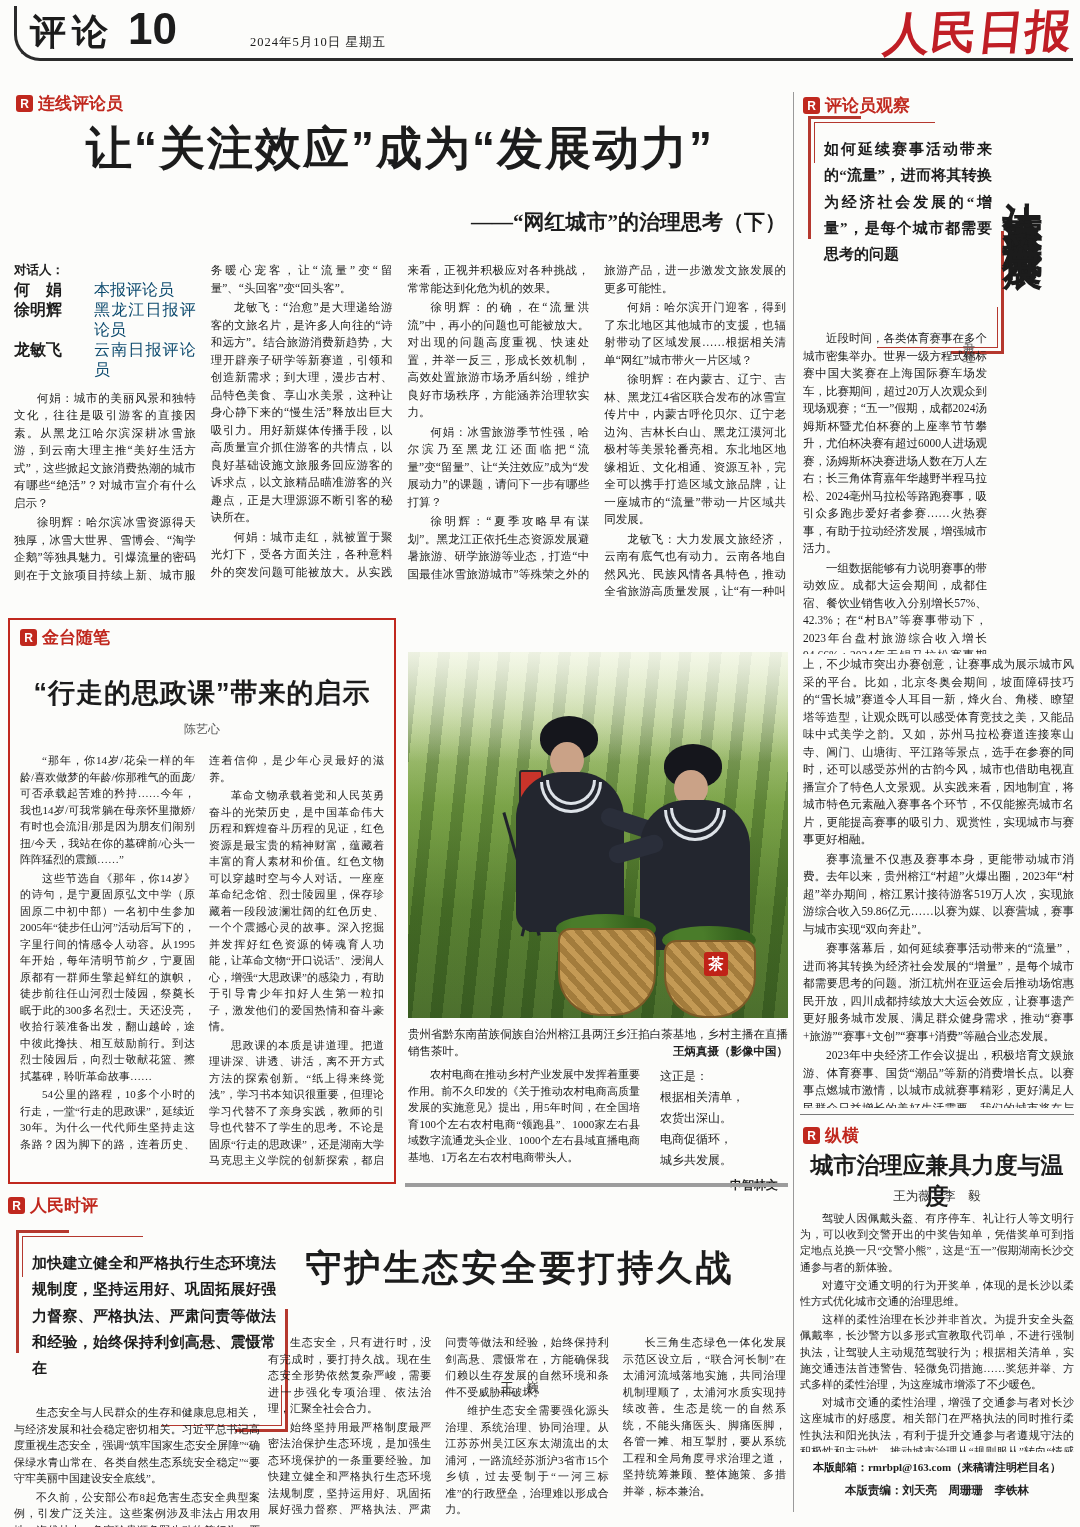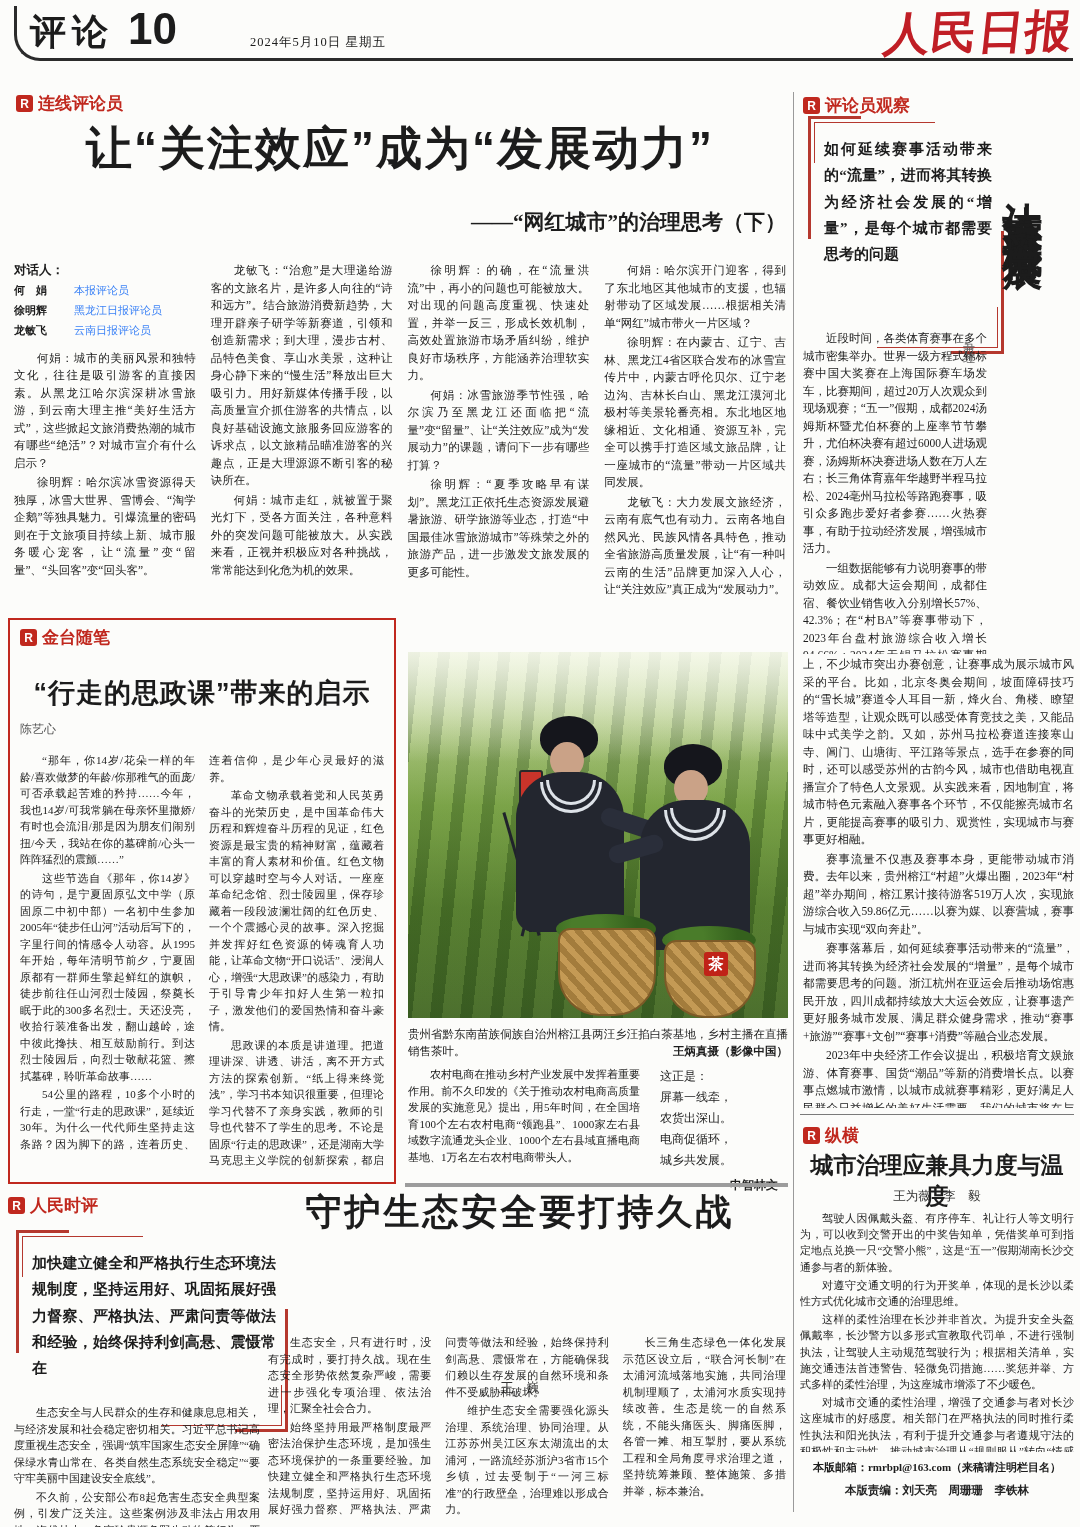--- a/index.html
+++ b/index.html
@@ -23,23 +23,23 @@
   .sec-icon{width:17px;height:17px;background:#c0281e;color:#fff;border-radius:3px;font-size:12px;
             display:inline-flex;align-items:center;justify-content:center;font-weight:700;}
   
   .bodytxt{font-size:11.5px;line-height:17.5px;text-align:justify;overflow:hidden;}
   
   .lead-label{left:16px;top:92px;}
   .lead-headline{left:14px;top:118px;width:772px;text-align:center;font-size:46px;font-weight:900;letter-spacing:2px;}
   .lead-subhead{left:14px;top:208px;width:772px;text-align:right;font-size:21px;font-weight:600;}
   .lead-cols{left:14px;top:262px;width:772px;height:350px;column-count:4;column-gap:15px;}
   .dlg-label{font-weight:700;font-size:12.5px;text-indent:0;}
-  .dlg-row{display:flex;gap:8px;font-size:11px;line-height:20px;}
+  .dlg-row{display:flex;gap:28px;font-size:16px;line-height:20px;}
   .dlg-name{font-weight:700;min-width:52px;}
-  .dlg-title{color:#3b82f6;}
+  .dlg-title{color:#0c4a6e;}
   .dlg-block{margin-bottom:10px;}
   
   .quote-box{position:absolute;font-weight:700;font-size:15px;line-height:1.75;text-align:justify;
              padding:20px 12px 18px 16px;}
   .qtl,.qbr{position:absolute;}
   .qtl{left:0;top:0;width:50px;height:120px;border-left:3px solid #b5382e;border-top:3px solid #b5382e;}
   .qtl:after{content:"";position:absolute;left:3px;top:3px;width:120px;height:40px;
              border-left:1px solid #b5382e;border-top:1px solid #b5382e;}
   .qbr{right:0;bottom:0;width:50px;height:120px;border-right:3px solid #b5382e;border-bottom:3px solid #b5382e;}
   .qbr:after{content:"";position:absolute;right:3px;bottom:3px;width:120px;height:40px;
@@ -52,21 +52,21 @@
   .vert-headline{left:996px;top:170px;height:500px;writing-mode:vertical-rl;font-size:40px;font-weight:800;
                  letter-spacing:5px;font-family:"Liberation Sans","DejaVu Sans",sans-serif;}
   .vert-author{left:960px;top:334px;writing-mode:vertical-rl;font-size:12px;color:#666;letter-spacing:4px;}
   .vdivider{left:793px;top:92px;width:1px;height:1420px;background:#9a9a9a;}
   .hrule-right{left:800px;top:1114px;width:274px;height:1px;background:#7a7a7a;}
   
   .jintai-box{left:8px;top:618px;width:388px;height:566px;border:2px solid #c0281e;box-sizing:border-box;
               padding:6px 10px;}
   .jt-headline{text-align:center;font-size:27px;font-weight:800;margin-top:26px;letter-spacing:1px;
                font-family:"Liberation Sans","DejaVu Sans",sans-serif;}
-  .jt-author{font-size:12px;color:#555;margin-top:10px;}
+  .jt-author{text-align:center;font-size:12px;color:#555;margin-top:10px;}
   .jt-cols{margin-top:14px;column-count:2;column-gap:14px;font-size:11px;line-height:16.5px;
            text-align:justify;height:428px;overflow:hidden;}
   .jt-verse{color:#222;}
   
   .photo{left:408px;top:652px;width:380px;height:366px;overflow:hidden;background:
          linear-gradient(180deg,#dfe9c8 0%,#b9cf8e 18%,#7ba348 42%,#557c2f 70%,#46682a 100%);}
   .tea-rows{position:absolute;inset:0;background:repeating-linear-gradient(96deg,rgba(25,60,12,.38) 0 12px,
             rgba(122,165,74,.15) 12px 30px);opacity:.8;}
   .haze{position:absolute;left:0;top:0;width:100%;height:110px;background:linear-gradient(180deg,
         rgba(250,252,240,.85),rgba(250,252,240,0));}
@@ -87,21 +87,21 @@
   .caption{left:408px;top:1026px;width:380px;font-size:11.5px;line-height:17px;text-align:justify;}
   .credit{font-weight:700;}
   .photo-note-row{left:408px;top:1066px;width:380px;display:flex;gap:20px;}
   .photo-note{width:232px;font-size:11px;line-height:16.5px;text-align:justify;}
   .poem{width:118px;font-size:12px;line-height:21px;}
   .poem-author{text-align:right;font-weight:700;margin-top:4px;}
   .gray-bar{left:405px;top:1183px;width:383px;height:4px;background:#9c9c9c;}
   
   .sp-label{left:8px;top:1194px;}
   .sp-quote{left:16px;top:1230px;width:244px;height:164px;font-size:15px;}
-  .sp-headline{left:268px;top:1188px;width:504px;text-align:center;font-size:36px;font-weight:800;
+  .sp-headline{left:268px;top:1244px;width:504px;text-align:center;font-size:36px;font-weight:800;
                letter-spacing:3px;font-family:"Liberation Sans","DejaVu Sans",sans-serif;}
   .sp-author{left:268px;top:1379px;width:504px;text-align:center;font-size:13px;color:#333;}
   .sp-col1{left:14px;top:1404px;width:246px;height:123px;font-size:11px;line-height:16.5px;}
   .sp-flow{left:268px;top:1334px;width:518px;height:193px;column-count:3;column-gap:14px;
            font-size:11px;line-height:16.5px;}
   
   .zh-label{left:803px;top:1124px;}
   .zh-headline{left:800px;top:1150px;width:274px;text-align:center;font-size:23px;font-weight:800;
                font-family:"Liberation Sans","DejaVu Sans",sans-serif;}
   .zh-authors{left:800px;top:1188px;width:274px;text-align:center;font-size:12.5px;color:#333;}
@@ -237,21 +237,21 @@
   <div class="abs caption">
     <span>贵州省黔东南苗族侗族自治州榕江县两汪乡汪掐白茶基地，乡村主播在直播销售茶叶。</span>
     <span class="credit" style="float:right">王炳真摄（影像中国）</span>
   </div>
   <div class="abs photo-note-row">
     <div class="photo-note">
       <p>农村电商在推动乡村产业发展中发挥着重要作用。前不久印发的《关于推动农村电商高质量发展的实施意见》提出，用5年时间，在全国培育100个左右农村电商“领跑县”、1000家左右县域数字流通龙头企业、1000个左右县域直播电商基地、1万名左右农村电商带头人。</p>
     </div>
     <div class="poem">
       <div>这正是：</div>
-      <div>屏幕一线牵，</div>
+      <div>根据相关清单，</div>
       <div>农货出深山。</div>
       <div>电商促循环，</div>
       <div>城乡共发展。</div>
       <div class="poem-author">申智林文</div>
     </div>
   </div>
   <div class="abs gray-bar"></div>
 
   <div class="abs sp-label sec-label">
     <span class="sec-icon">R</span>

